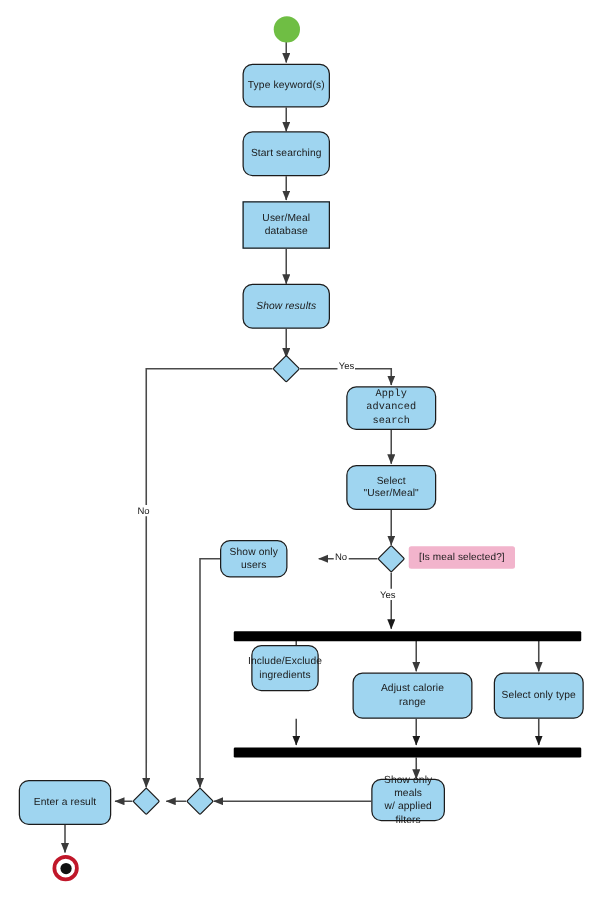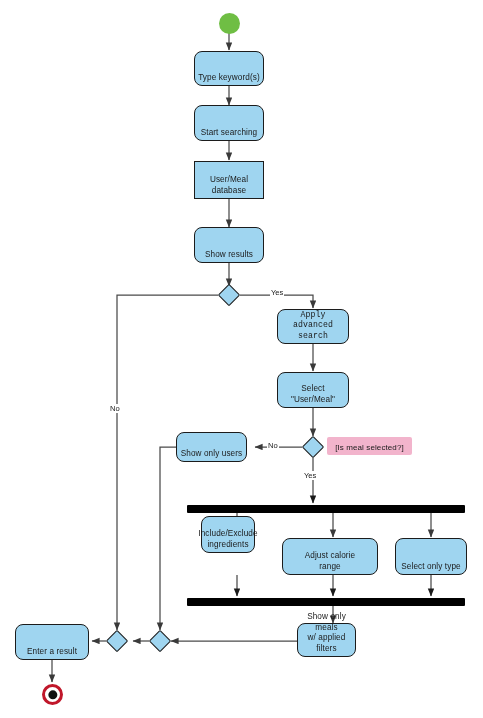--- a/index.html
+++ b/index.html
@@ -23,21 +23,21 @@
     top: 0;
     width: 483px;
     height: 718px;
     pointer-events: none;
   }
   
   .node {
     position: absolute;
     box-sizing: border-box;
     display: flex;
-    align-items: flex-end;
+    align-items: center;
     justify-content: center;
     text-align: center;
     color: #1a1a1a;
     font-size: 8.2px;
     line-height: 1.28;
     letter-spacing: 0.1px;
   }
   .action {
     background: #9FD5F0;
     border: 1.2px solid #1c1c1c;
@@ -172,21 +172,21 @@
 
   <div class="node action nlabel" style="left:194px; top:105px; width:70px; height:36px;">
     <span>Start searching</span>
   </div>
 
   <div class="node object-node nlabel" style="left:194px; top:161px; width:70px; height:38px;">
     <span>User/Meal
 database</span>
   </div>
 
-  <div class="node action nlabel" style="left:194px; top:227px; width:70px; height:36px;">
+  <div class="node action nlabel" style="left:194px; top:227px; width:70px; height:36px;font-style:italic;">
     <span>Show results</span>
   </div>
 
   <div class="diamond" style="left:221px; top:287px; width:16px; height:16px;"></div>
 
   <div class="edge-label" style="left:270px; top:288px;">Yes</div>
 
   <div class="edge-label" style="left:109px; top:404px;">No</div>
 
   <div class="node action nlabel" style="left:277px; top:309px; width:72px; height:35px;font-family:Liberation Mono, monospace;">
@@ -198,21 +198,21 @@
     <span>Select
 "User/Meal"</span>
   </div>
 
   <div class="diamond" style="left:305px; top:439px; width:16px; height:16px;"></div>
 
   <div class="edge-label" style="left:267px; top:441px;">No</div>
 
   <div class="edge-label" style="left:303px; top:471px;">Yes</div>
 
-  <div class="node action nlabel" style="left:176px; top:432px; width:71px; height:30px;">
+  <div class="node action nlabel" style="left:176px; top:432px; width:54px; height:30px;">
     <span>Show only users</span>
   </div>
 
   <div class="node note" style="left:327px; top:437px; width:85px; height:18px;">
     <span>[Is meal selected?]</span>
   </div>
 
   <div class="bar" style="left:187px; top:505px; width:278px; height:8px;"></div>
 
   <div class="node action nlabel" style="left:201px; top:516px; width:54px; height:37px;">

